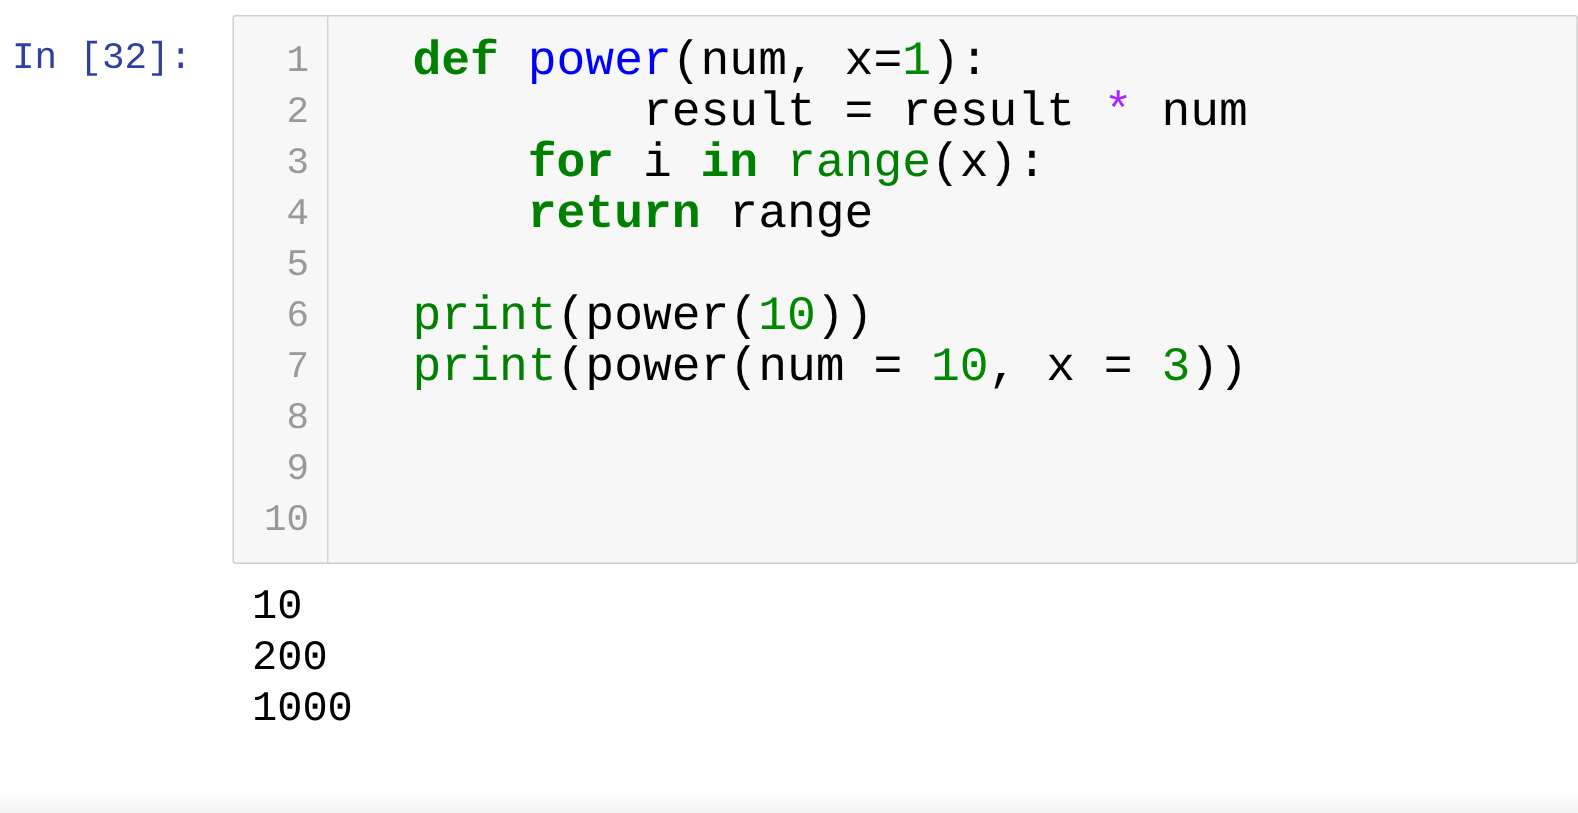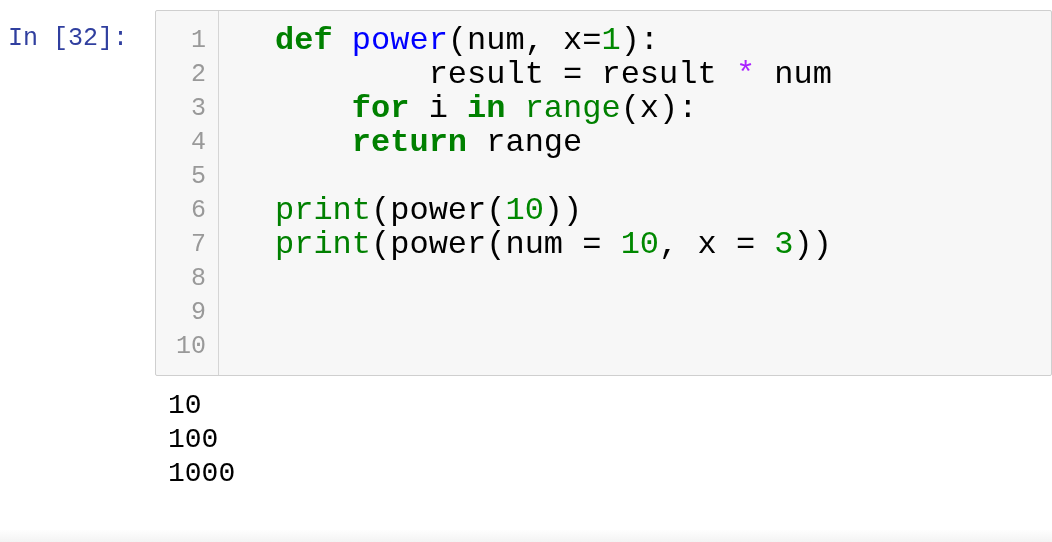--- a/index.html
+++ b/index.html
@@ -118,17 +118,17 @@
         <div class="code-line"><span>    </span><span class="tk-kw">return</span><span> range</span></div>
         <div class="code-line"></div>
         <div class="code-line"><span class="tk-builtin">print</span><span>(power(</span><span class="tk-num">10</span><span>))</span></div>
         <div class="code-line"><span class="tk-builtin">print</span><span>(power(num = </span><span class="tk-num">10</span><span>, x = </span><span class="tk-num">3</span><span>))</span></div>
       </div>
   </div>
 </div>
 
 <div class="output-area">
     <div class="output-line">10</div>
-    <div class="output-line">100</div>
+    <div class="output-line">200</div>
     <div class="output-line">1000</div>
   </div>
 
 <div class="next-cell-strip"></div>
 
 </body></html>

